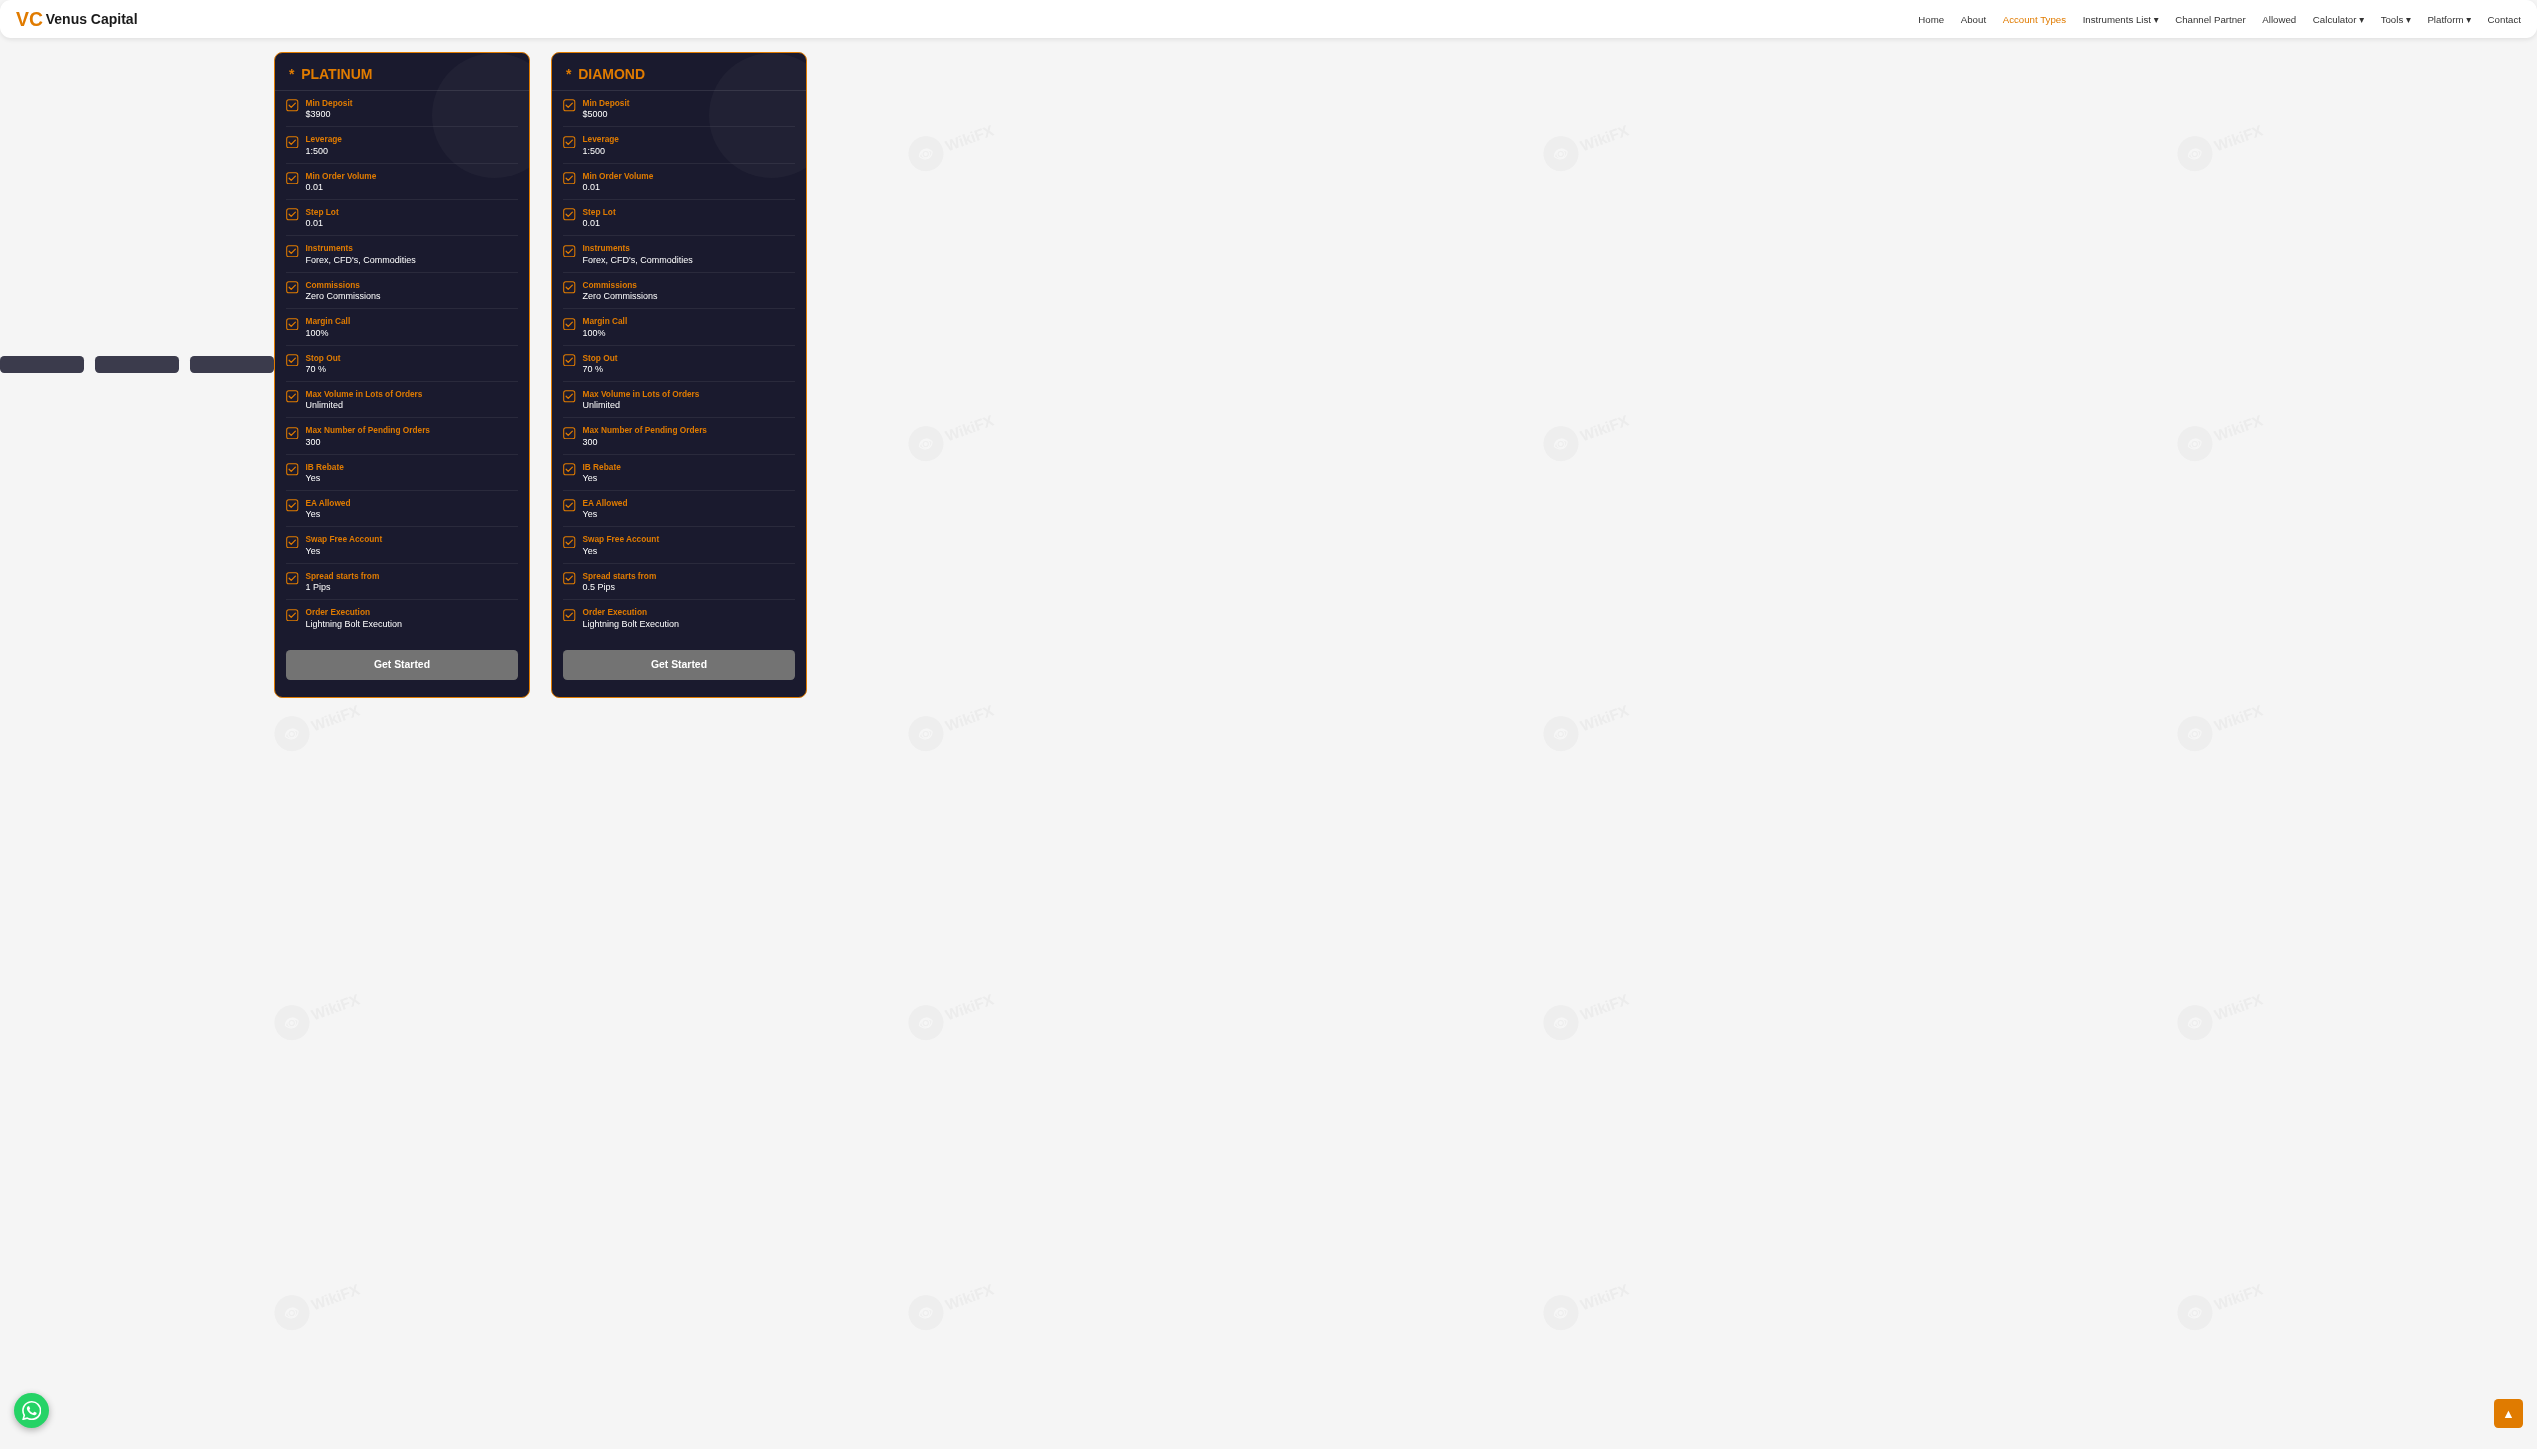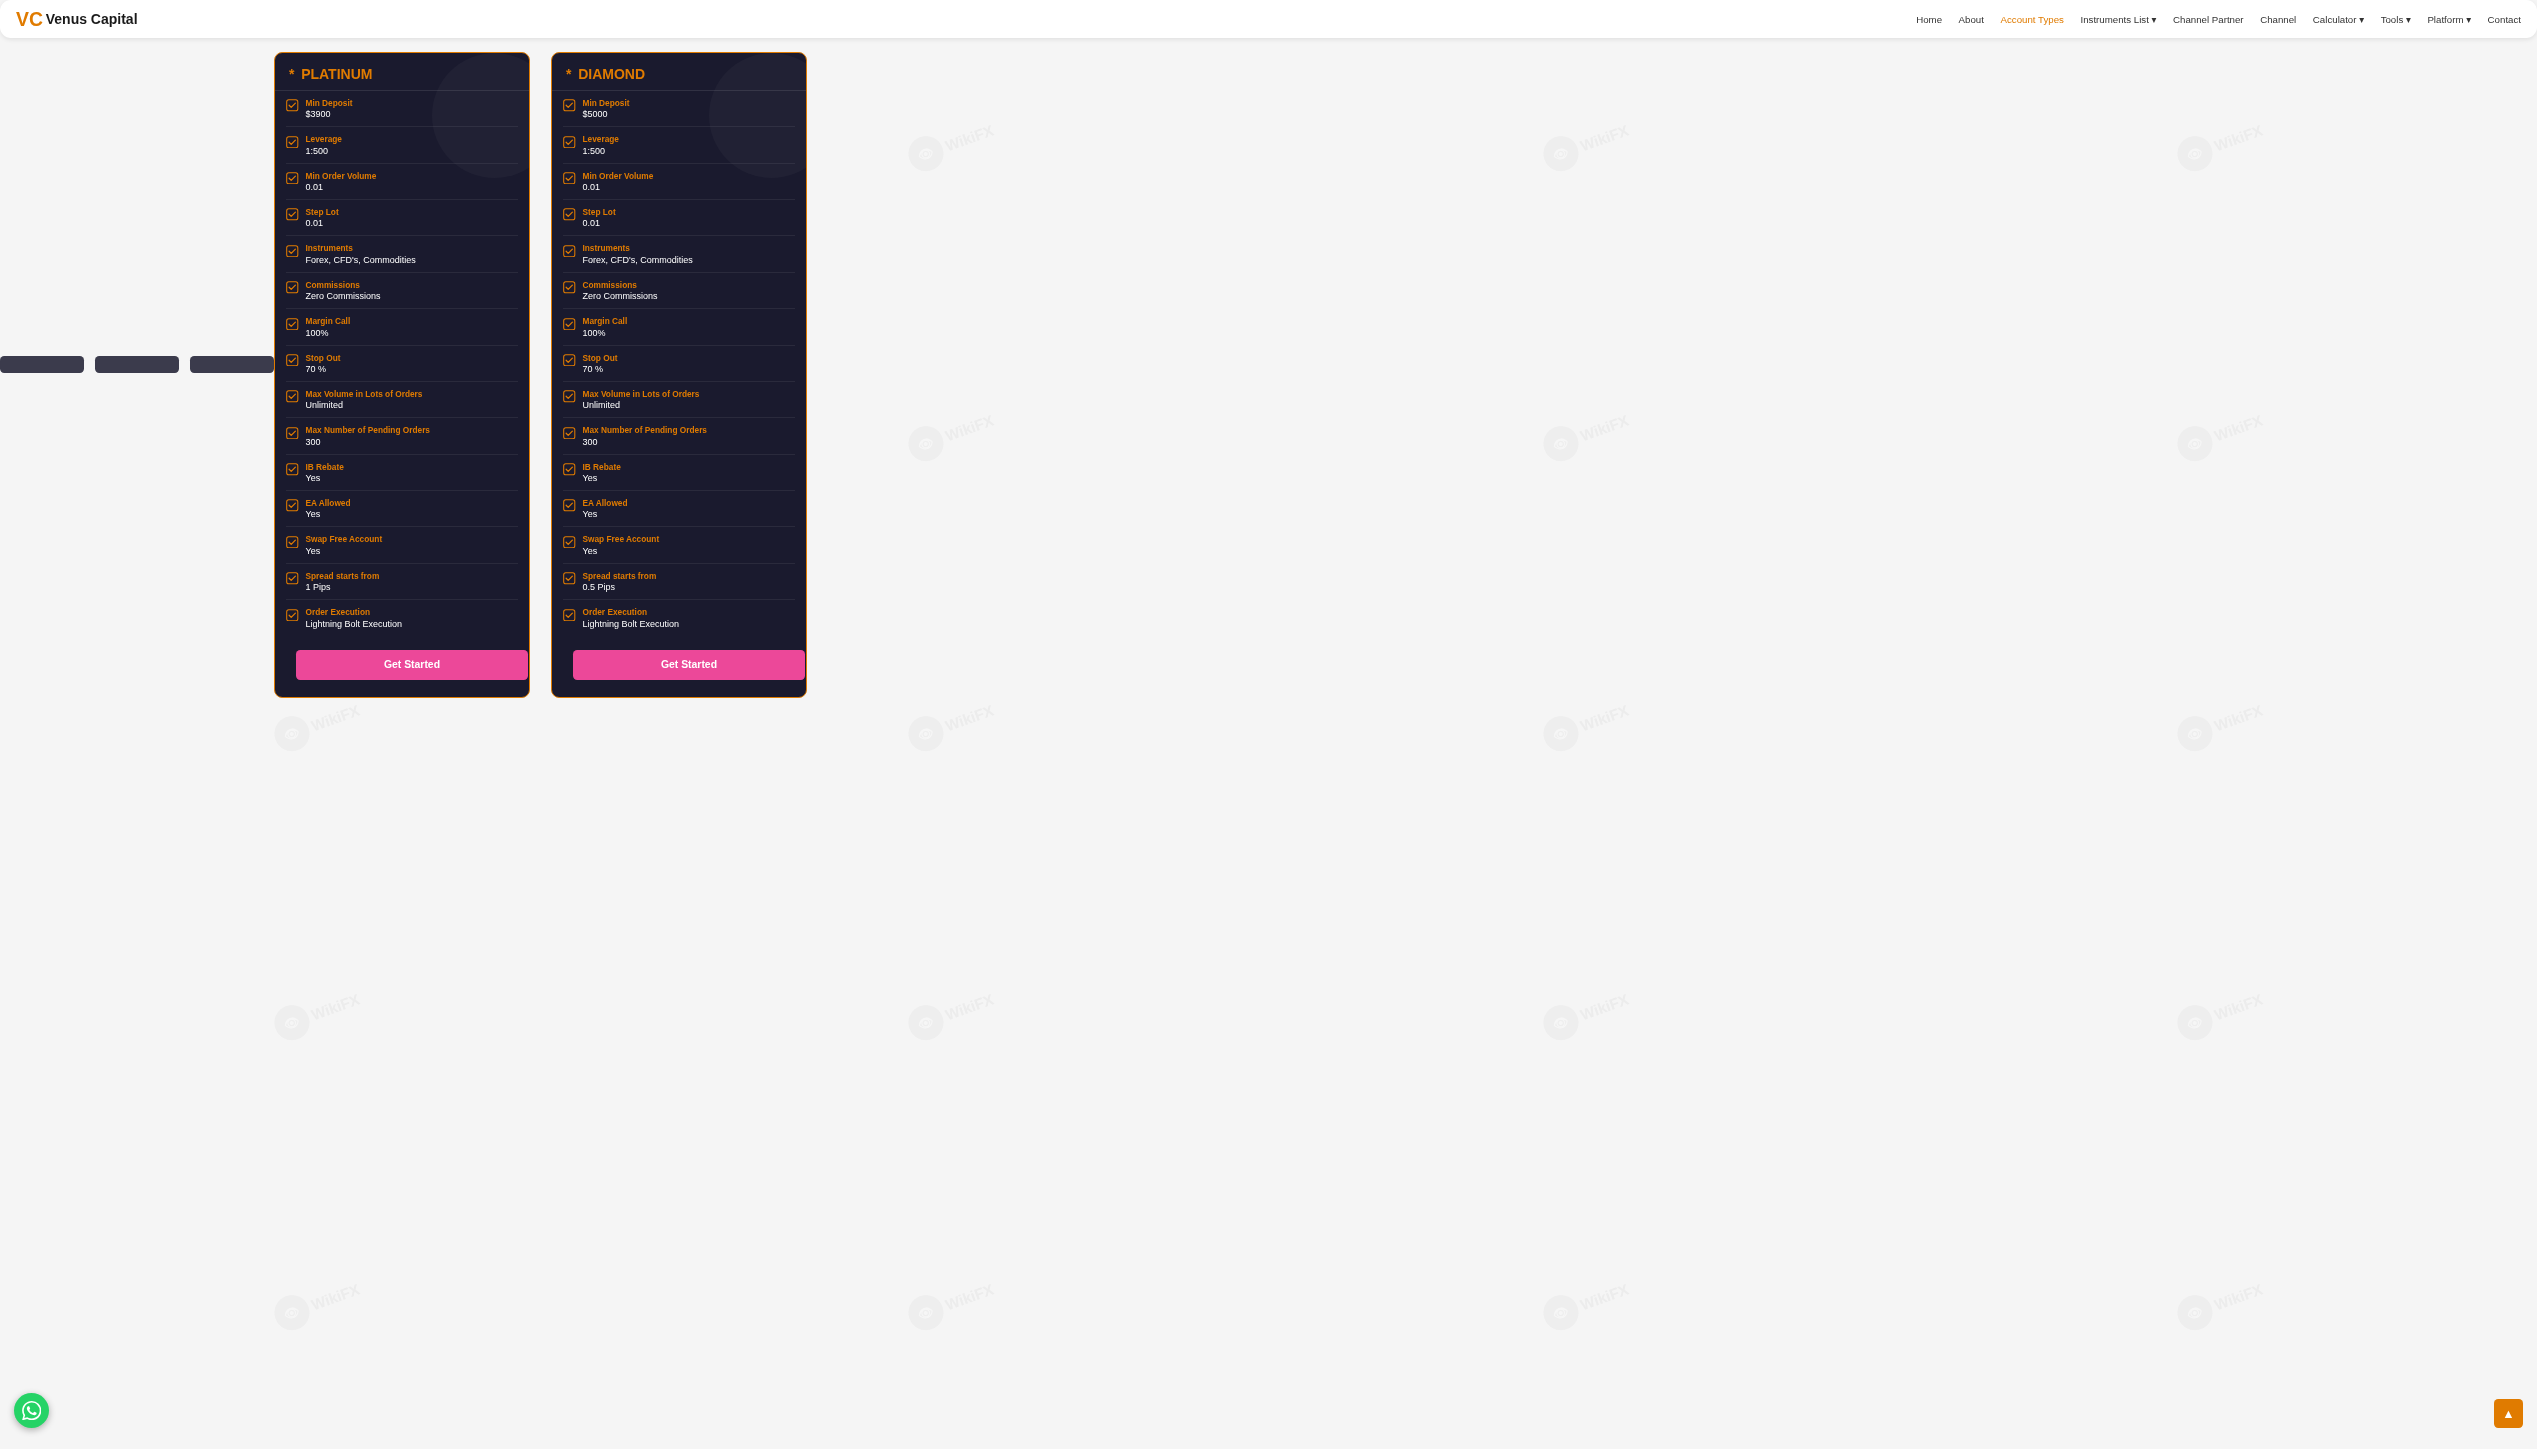--- a/index.html
+++ b/index.html
@@ -195,23 +195,23 @@
       margin-bottom: 1.4px;
     }
     .feature-value {
       font-size: 9px;
       color: #ffffff;
       font-weight: 400;
     }
 
     
     .get-started-btn {
-      margin: 14px 21px 0;
+      margin: 14px 11px 0;
       width: calc(100% - 22px);
-      background: #ec4899;
+      background: #737373;
       color: #fff;
       border: none;
       border-radius: 4.2px;
       padding: 9.7px;
       font-size: 10.4px;
       font-weight: 700;
       cursor: pointer;
       text-align: center;
       display: block;
     }
@@ -281,21 +281,21 @@
   <div class="logo">
     <span class="logo-vc">VC</span>
     <span class="logo-text">Venus Capital</span>
   </div>
   <ul class="nav-links" id="nav-links-container">
       <li><a href="#">Home</a></li>
       <li><a href="#">About</a></li>
       <li><a href="#" class="active">Account Types</a></li>
       <li><a href="#">Instruments List ▾</a></li>
       <li><a href="#">Channel Partner</a></li>
-      <li><a href="#">Channel</a></li>
+      <li><a href="#">Allowed</a></li>
       <li><a href="#">Calculator ▾</a></li>
       <li><a href="#">Tools ▾</a></li>
       <li><a href="#">Platform ▾</a></li>
       <li><a href="#">Contact</a></li>
     </ul>
 </nav>
 
 <div class="main-content">
 
   <div class="top-tabs">

